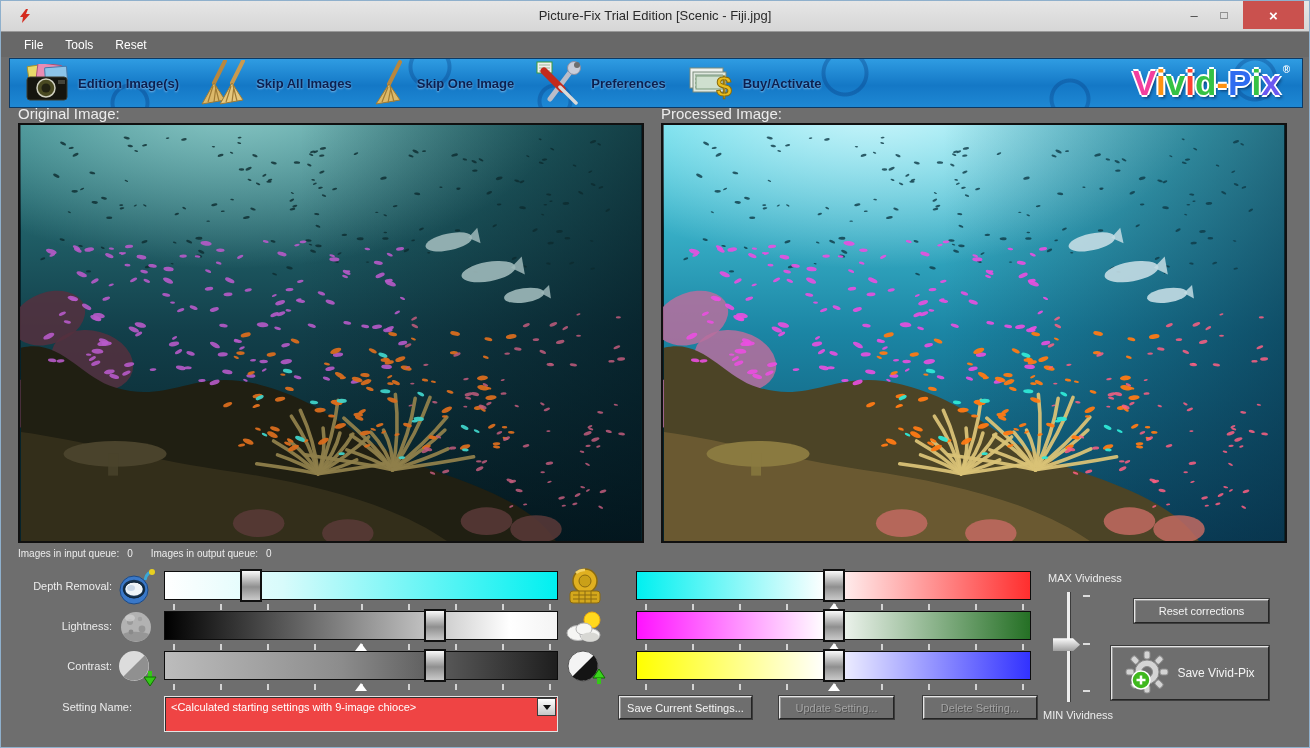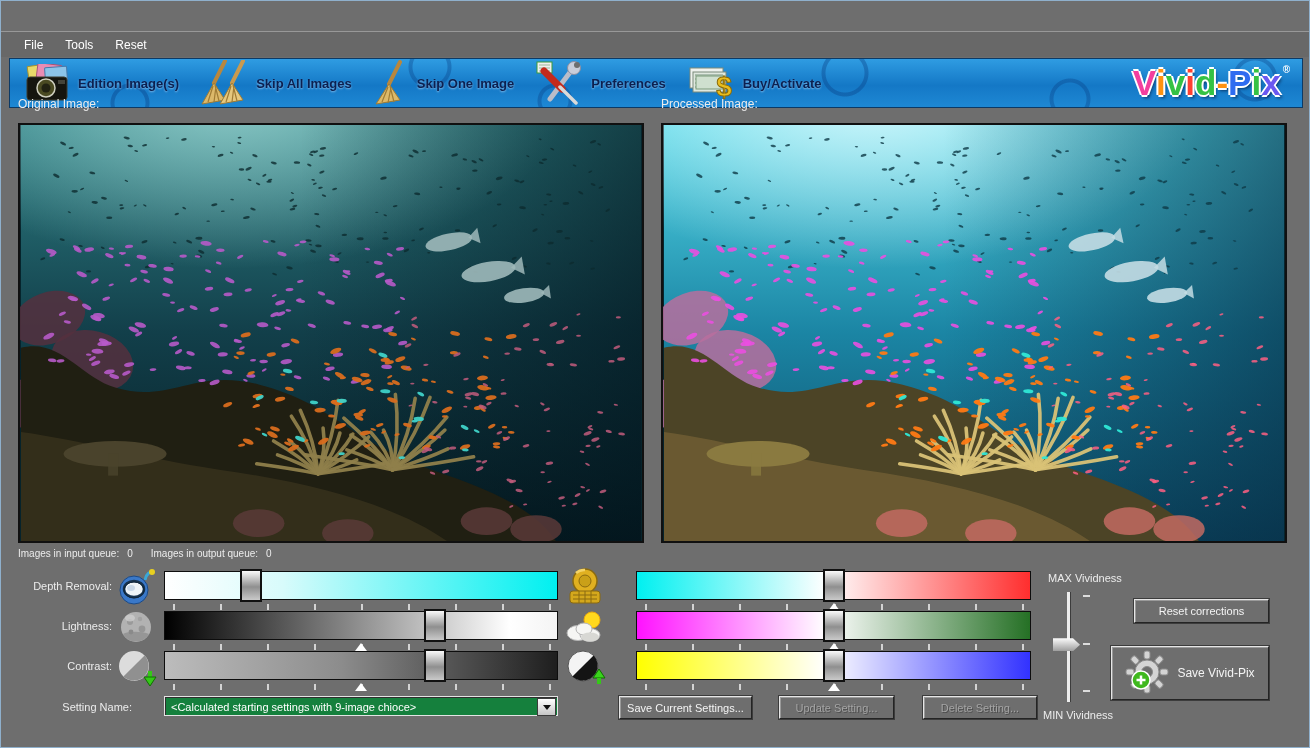--- a/index.html
+++ b/index.html
@@ -35,21 +35,21 @@
   .tbtn{display:flex;align-items:center;gap:9px;height:100%;padding:0 11px;cursor:default;}
   .tbtn .tlabel{font-size:13px;font-weight:bold;color:#0c2050;
     text-shadow:0 1px 2px rgba(190,225,255,.65);white-space:nowrap;}
   .ticon{display:flex;align-items:center;}
   .logo{position:absolute;right:12px;top:2px;height:46px;display:flex;align-items:flex-start;cursor:default;}
   .logo span{font-size:35px;font-weight:bold;line-height:44px;
     text-shadow:-2px 0 0 #fff,2px 0 0 #fff,0 -2px 0 #fff,0 2px 0 #fff,2px 3px 3px rgba(0,10,40,.55);}
   .logo .logo-mark{font-size:10px;line-height:18px;color:#fff;text-shadow:none;margin-left:2px;}
   
   .main{position:absolute;inset:0;}
-  .plabel{position:absolute;top:96px;font-size:12px;color:#ececec;}
+  .plabel{position:absolute;top:104px;font-size:15px;color:#ececec;}
   .photo{position:absolute;top:122px;width:626px;height:420px;border:2px solid #101010;box-sizing:border-box;background:#06232b;}
   .status{position:absolute;left:17px;top:547px;font-size:10px;color:#ececec;}
   .status .qv{margin-left:8px;}
   .status .gap{margin-left:18px;}
   
   .sl-label{position:absolute;left:8px;width:103px;text-align:right;font-size:11px;color:#ececec;}
   .sl-icon{position:absolute;width:46px;height:40px;display:flex;align-items:center;justify-content:center;}
   .h-track{position:absolute;height:29px;border:1px solid #0d0d0d;box-sizing:border-box;}
   .thumb{position:absolute;top:-3px;width:22px;height:33px;box-sizing:border-box;
     background:linear-gradient(180deg,#fafafa,#8f8f8f 55%,#c9c9c9);border:2px solid #111;cursor:pointer;}
@@ -69,34 +69,45 @@
     font-family:"Liberation Sans",sans-serif;display:flex;align-items:center;justify-content:center;
     border:1px solid;border-color:#e6e6e6 #242424 #242424 #e6e6e6;
     box-shadow:0 0 0 1px #3c3c3c,inset 1px 1px 0 #9a9a9a;cursor:pointer;box-sizing:border-box;}
   .btn.disabled{color:#a4a4a4;text-shadow:1px 1px 0 #4e4e4e;cursor:default;}
   .btn.reset{left:1133px;top:598px;width:135px;height:24px;}
   .btn.savevp{left:1110px;top:645px;width:158px;height:54px;gap:8px;font-size:12px;}
   .btn.savecur{left:618px;top:695px;width:133px;height:23px;}
   .btn.updset{left:778px;top:695px;width:115px;height:23px;}
   .btn.delset{left:922px;top:695px;width:114px;height:23px;}
   
-  .combo{position:absolute;left:163px;top:695px;width:394px;height:20px;background:#15803d;
+  .combo{position:absolute;left:163px;top:695px;width:394px;height:36px;background:#ef4444;
     border:1px solid #e4e4e4;box-sizing:border-box;box-shadow:inset 1px 1px 0 #2e2e2e;cursor:pointer;}
   .combo-value{position:absolute;left:6px;top:0;line-height:20px;font-size:11px;color:#fff;white-space:nowrap;}
   .combo-arrow{position:absolute;right:1px;top:1px;width:19px;height:18px;
     background:linear-gradient(180deg,#fff,#c6c6c6);border:1px solid #3c3c3c;box-sizing:border-box;
     display:flex;align-items:center;justify-content:center;}
   .combo-arrow i{width:0;height:0;border-left:4px solid transparent;border-right:4px solid transparent;
     border-top:5px solid #111;}
 </style>
 </head>
 <body>
 
 <div class="window">
 
+  <div class="titlebar">
+    <span class="app-icon">
+      <svg width="16" height="16" viewBox="0 0 16 16">
+          <path d="M9,1 L3,9 h3 L5,15 L13,6 h-4 L11,1 Z" fill="#d42a1e"></path>
+        </svg>
+    </span>
+    <span class="title">Picture-Fix Trial Edition  [Scenic - Fiji.jpg]</span>
+    <span class="wc min">–</span>
+    <span class="wc max">□</span>
+    <span class="wc close">×</span>
+  </div>
 
   <div class="menubar">
     <span class="menu-item">File</span>
     <span class="menu-item">Tools</span>
     <span class="menu-item">Reset</span>
   </div>
 
   <div class="toolbar">
     <div id="toolbar-buttons">
         <div class="tbtn">

